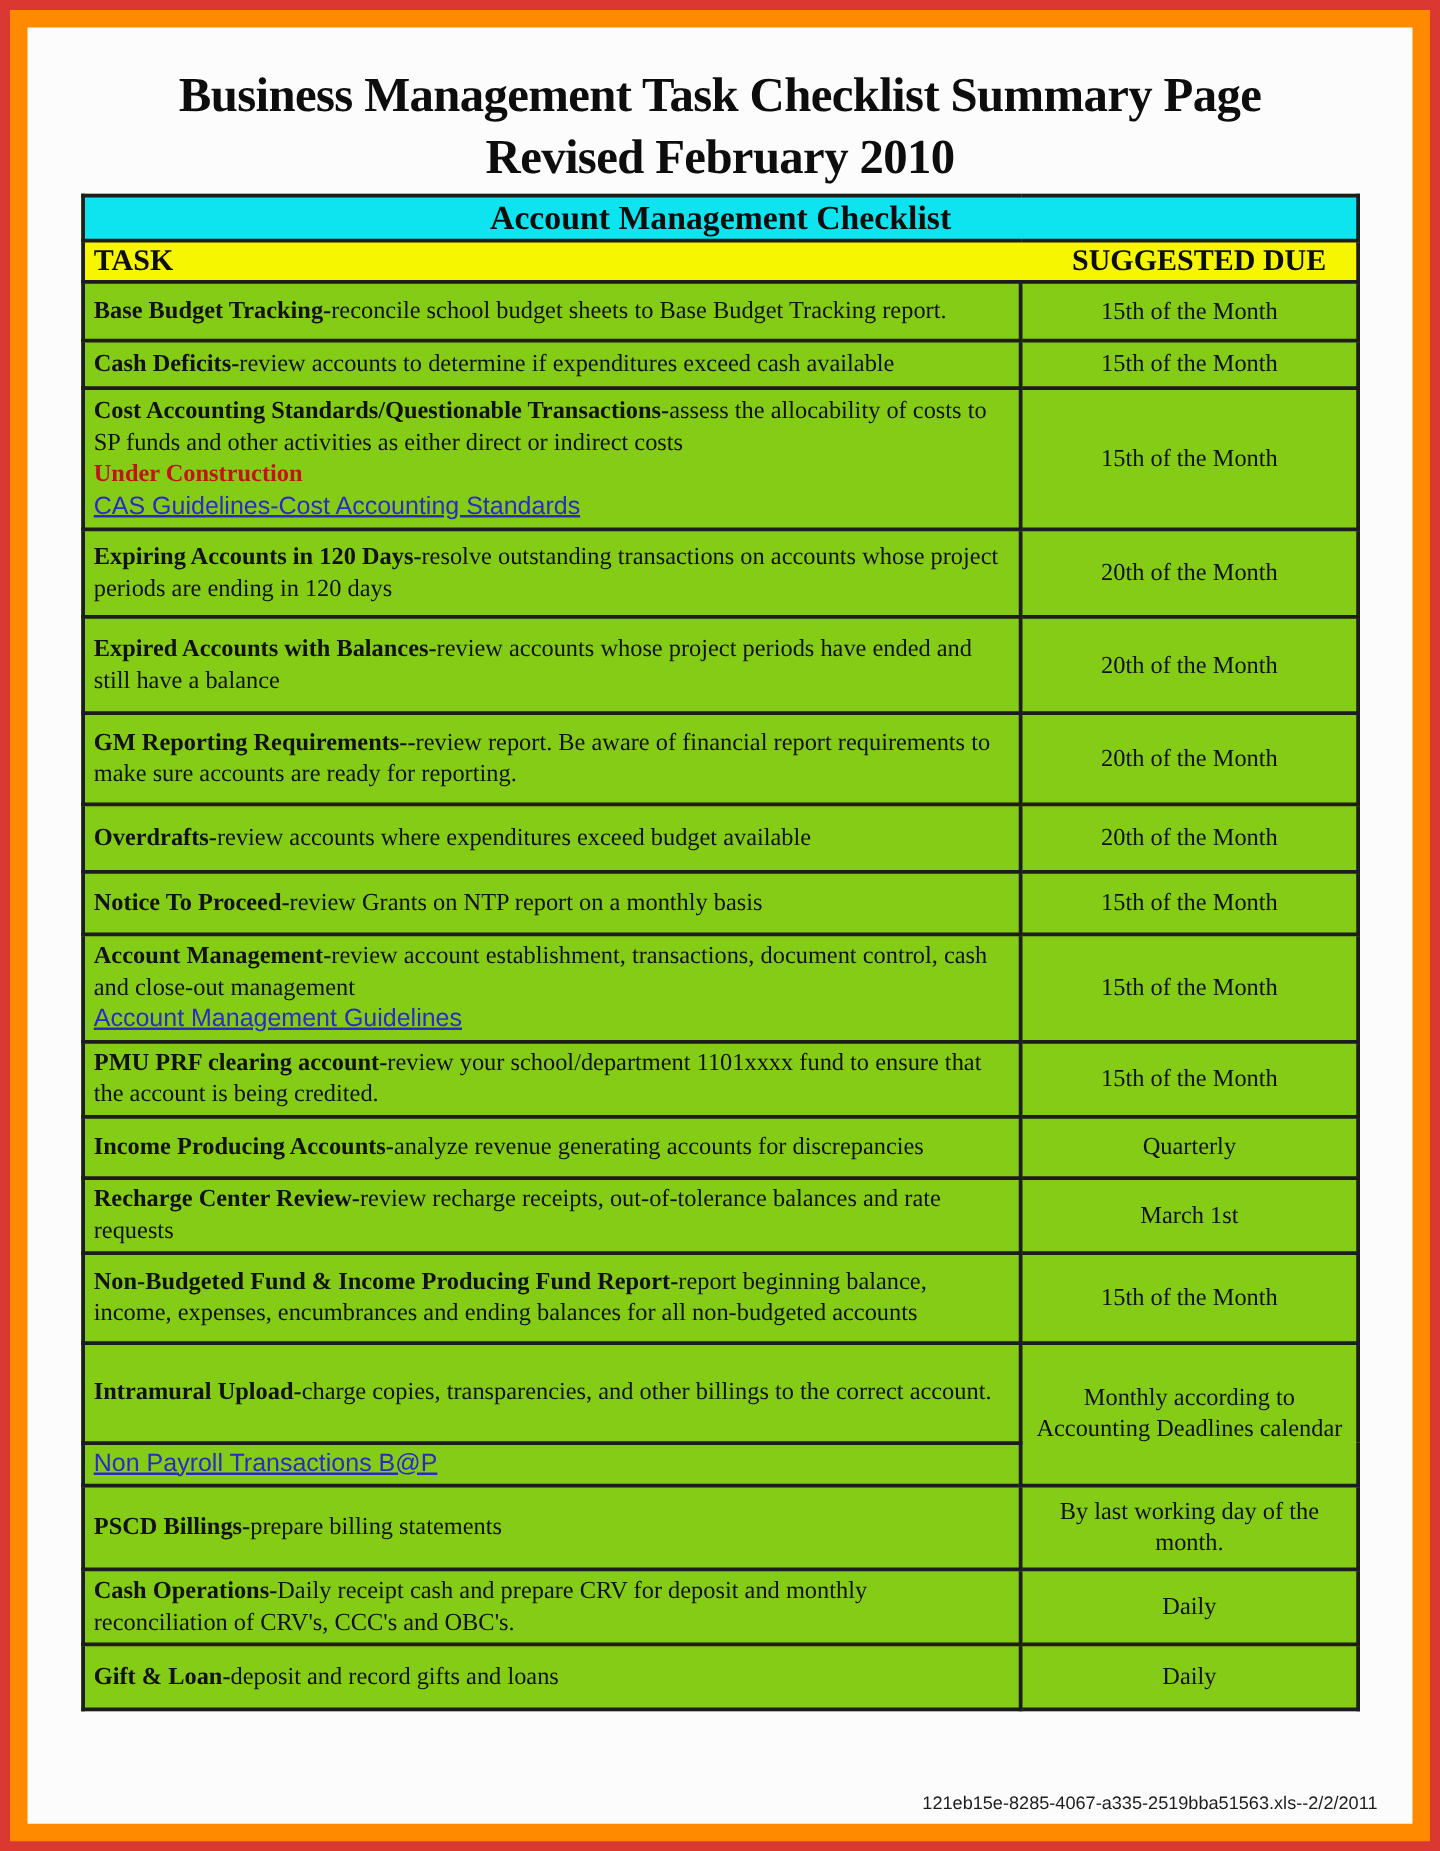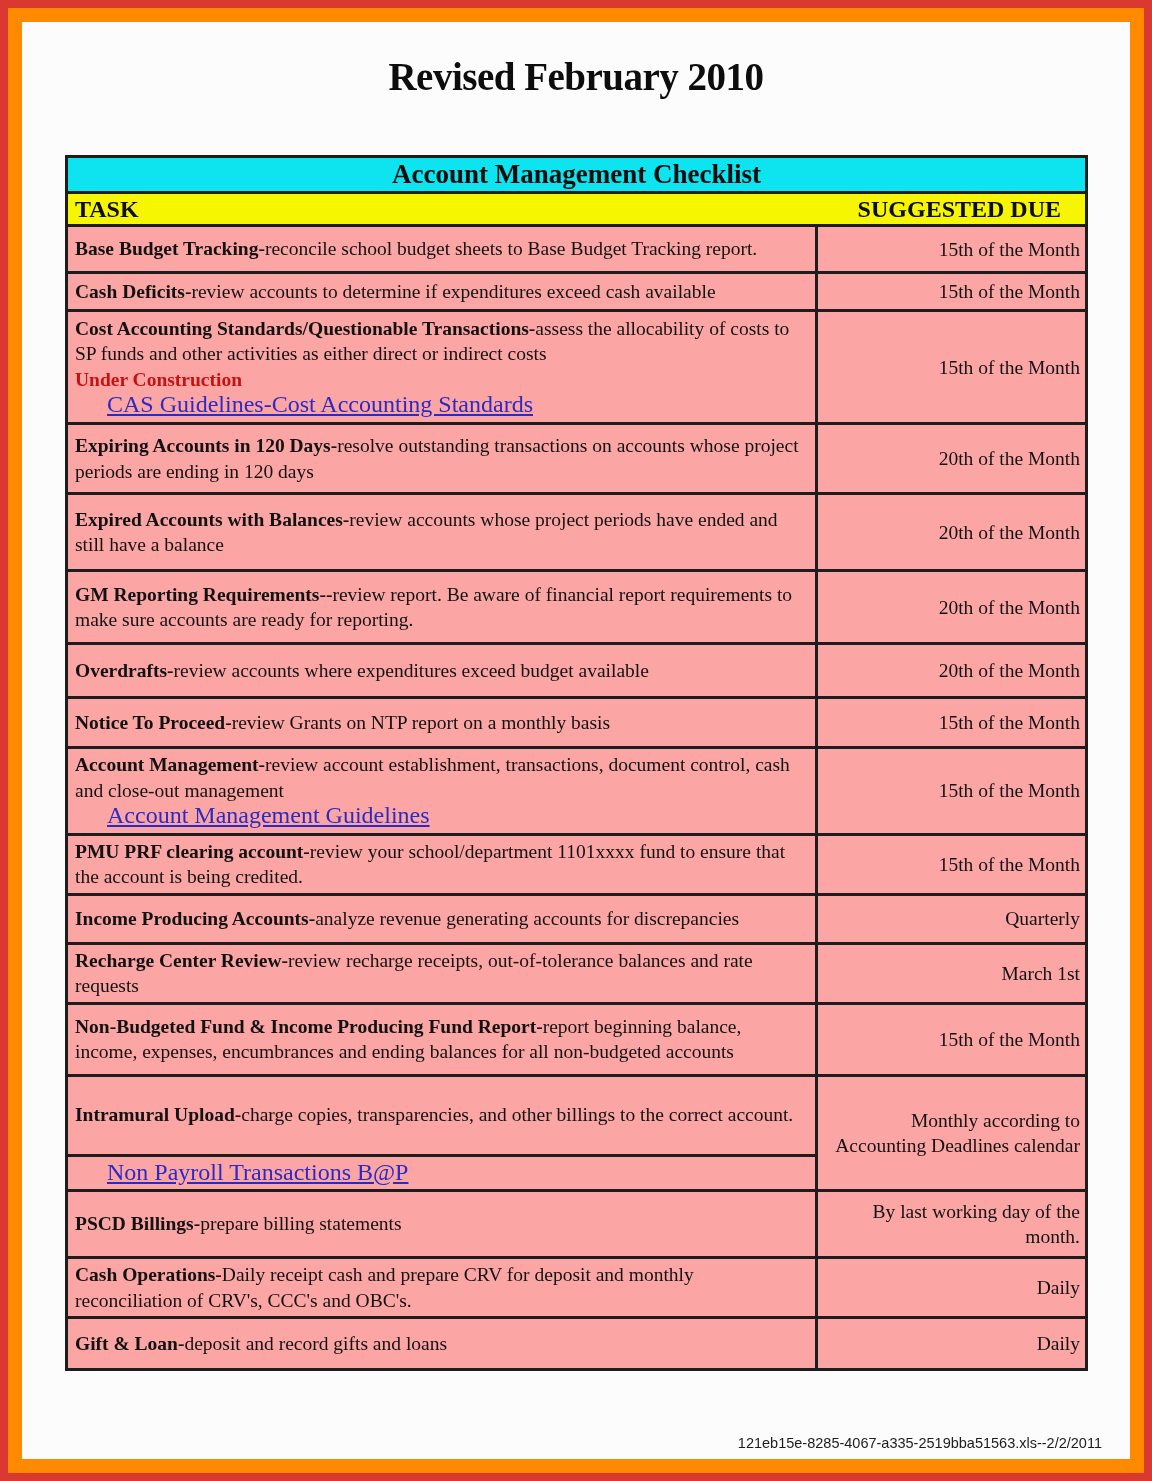--- a/index.html
+++ b/index.html
@@ -35,21 +35,21 @@
     font-size:39px;
     line-height:49px;
     letter-spacing:-0.5px;
   }
   table.checklist{
     position:absolute;
     top:133px;left:43px;
     width:1020px;
     border-collapse:collapse;
     table-layout:fixed;
-    background:#fca5a5;
+    background:#84cc16;
   }
   table.checklist td{
     border:3px solid #1d1d1d;
     box-sizing:border-box;
     vertical-align:middle;
   }
   td.hdr-cyan{
     background:#0ee4ef;
     text-align:center;
     font-weight:bold;
@@ -77,29 +77,28 @@
     line-height:25.5px;
     color:#121212;
     text-align:left;
   }
   td.task .b{font-weight:bold;}
   td.task .note{
     font-weight:bold;
     color:#c21414;
   }
   td.task a.tlink{
-    font-family:Liberation Serif, serif;
-    font-size:24px;
+    font-family:Liberation Sans, sans-serif;
+    font-size:20px;
     color:#2b2bc4;
     text-decoration:underline;
     cursor:pointer;
-    margin-left:32px;
   }
   td.due{
-    text-align:right;
+    text-align:center;
     font-size:19.5px;
     line-height:25px;
     color:#121212;
     padding:2px 5px;
   }
   .footer-site{
     position:absolute;
     left:16px;top:1387px;
     font-family:"DejaVu Sans", sans-serif;
     font-size:24px;
@@ -115,20 +114,21 @@
     color:#1c1c1c;
   }
 </style>
 </head>
 <body>
 
 <div class="orange-frame">
   <div class="page">
 
     <div class="title-block">
+      <div class="title-line">Business Management Task Checklist Summary Page</div>
       <div class="title-line">Revised February 2010</div>
     </div>
 
     <table class="checklist">
       <colgroup>
           <col style="width:750px">
           <col style="width:270px">
         </colgroup>
       <tbody>
         <tr>

